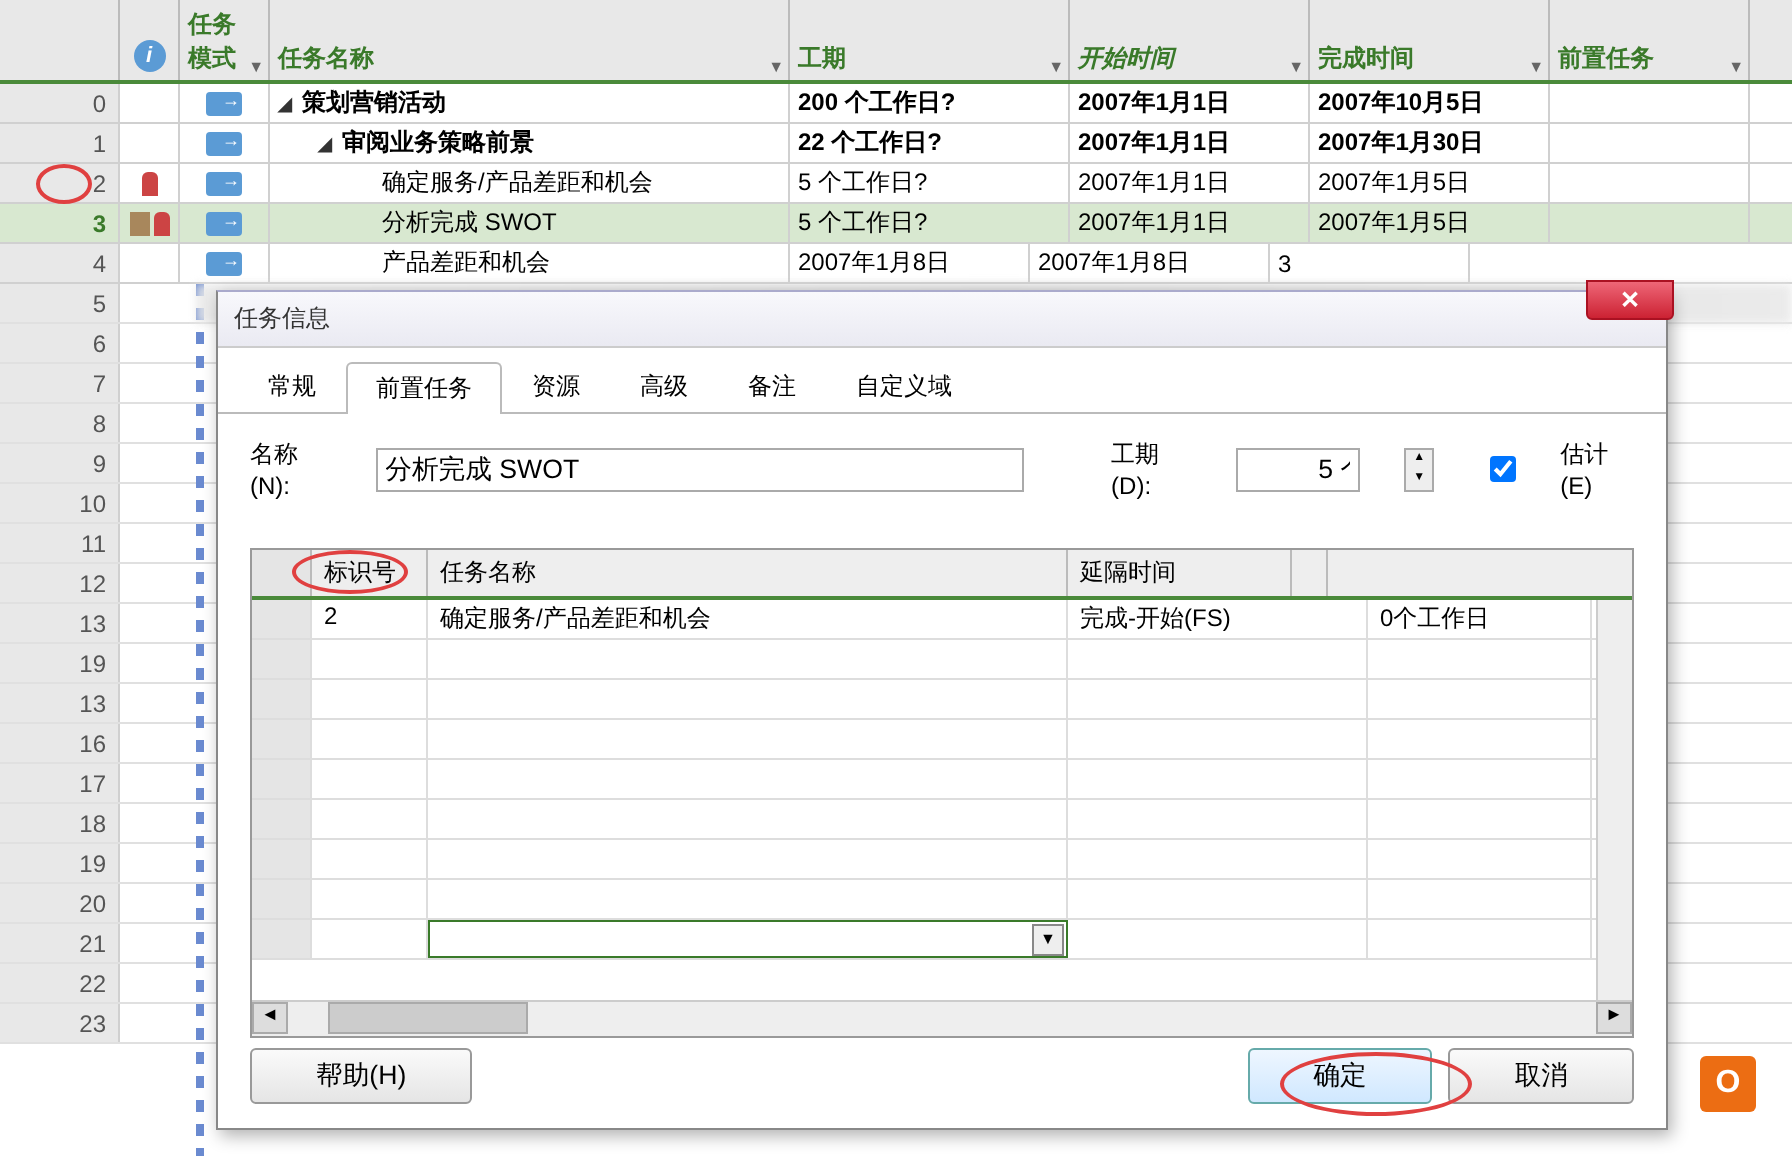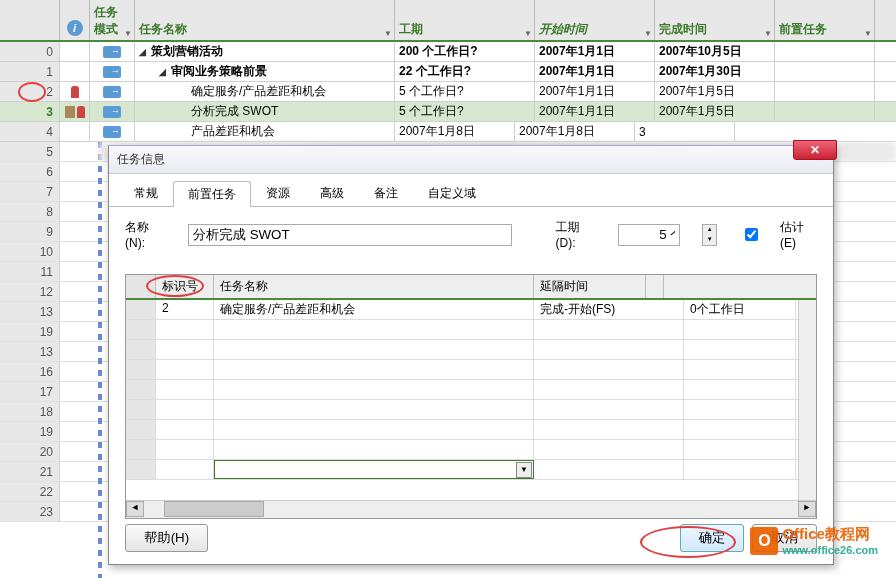--- a/index.html
+++ b/index.html
@@ -99,21 +99,21 @@
     .pt-edit-row { display: flex; border-bottom: 1px solid #ddd; height: 20px; }
     .pt-edit-cell { border: 1px solid #3a7a2a; position: relative; }
     .pt-edit-dd { position: absolute; right: 1px; top: 1px; width: 16px; height: 16px; background: #eee; border: 1px solid #888; font-size: 8px; text-align: center; line-height: 14px; }
     
     .pt-scrollbar { position: absolute; right: 0; top: 0; bottom: 0; width: 18px; background: #eee; border-left: 1px solid #ccc; }
     .pt-hscroll { height: 18px; background: #eee; border-top: 1px solid #ccc; display: flex; }
     .pt-hscroll .thumb { background: #ccc; border: 1px solid #aaa; height: 16px; width: 100px; margin-left: 20px; }
     .pt-hscroll .arrow { width: 18px; height: 16px; background: #ddd; border: 1px solid #aaa; text-align: center; font-size: 9px; }
     
     .dlg-buttons { position: absolute; bottom: 12px; left: 16px; right: 16px; display: flex; }
-    .btn { padding: 4px 18px; border: 1px solid #999; background: linear-gradient(#fafafa,#e5e5e5); border-radius: 3px; cursor: pointer; }
+    .btn { padding: 4px 32px; border: 1px solid #999; background: linear-gradient(#fafafa,#e5e5e5); border-radius: 3px; cursor: pointer; }
     .btn-help { }
     .btn-ok { margin-left: auto; background: linear-gradient(#eef6ff,#d0e8ff); border-color: #6aa; }
     .btn-cancel { margin-left: 8px; }
     
     
     .watermark { position: absolute; right: 18px; bottom: 22px; z-index: 40; display: flex; align-items: center; gap: 4px; opacity: 0.92; }
     .wm-icon { width: 28px; height: 28px; background: #eb6100; border-radius: 3px; display: flex; align-items: center; justify-content: center; color: #fff; font-weight: bold; font-size: 16px; }
     .wm-text { font-size: 15px; font-weight: bold; }
     .wm-top { color: #eb6100; }
     .wm-bot { color: #2a8; font-size: 11px; }
@@ -404,17 +404,13 @@
   </div>
   <div class="dlg-buttons">
     <button class="btn btn-help">帮助(H)</button>
     <button class="btn btn-ok">确定</button>
     <button class="btn btn-cancel">取消</button>
   </div>
 </div>
 
 <div class="watermark">
   <div class="wm-icon">O</div>
-  <div>
-    <div class="wm-text wm-top">Office教程网</div>
-    <div class="wm-text wm-bot">www.office26.com</div>
-  </div>
 </div>
 
 </body></html>

